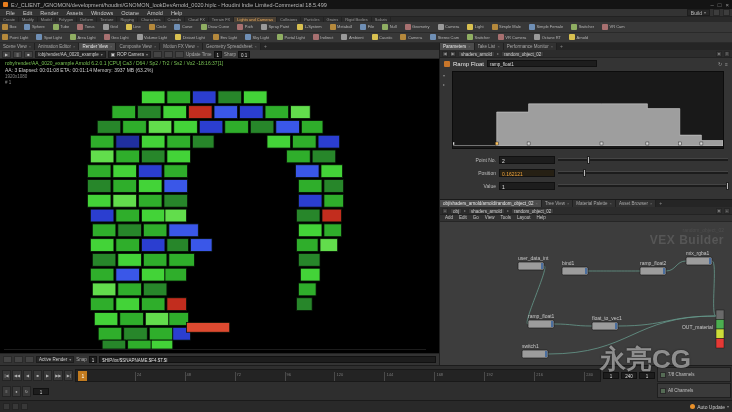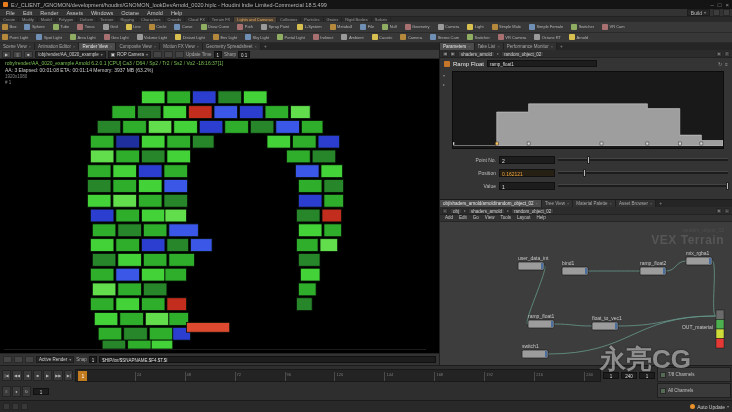--- a/index.html
+++ b/index.html
@@ -602,21 +602,21 @@
           <span class="mitem">Edit</span>
           <span class="mitem">Go</span>
           <span class="mitem">View</span>
           <span class="mitem">Tools</span>
           <span class="mitem">Layout</span>
           <span class="mitem">Help</span>
         </span>
     </div>
     <div class="network">
       <div class="wm-s">random_object_02</div>
-      <div class="wm-b">VEX Terrain</div>
+      <div class="wm-b">VEX Builder</div>
       <svg id="net-svg" width="292" height="143" viewBox="0 0 292 143">
           <path d="M 104 44 C 110 44, 82 102, 88 102" fill="none" stroke="#66998c" stroke-width="0.8"></path>
           <path d="M 148 49 C 174 49, 174 49, 200 49" fill="none" stroke="#66998c" stroke-width="0.8"></path>
           <path d="M 226 49 C 236 49, 236 39, 246 39" fill="none" stroke="#66998c" stroke-width="0.8"></path>
           <path d="M 272 39 C 278 39, 270 94, 276 94" fill="none" stroke="#66998c" stroke-width="0.8"></path>
           <path d="M 114 102 C 133 102, 133 104, 152 104" fill="none" stroke="#66998c" stroke-width="0.8"></path>
           <path d="M 178 104 C 227 104, 227 94, 276 94" fill="none" stroke="#66998c" stroke-width="0.8"></path>
           <path d="M 108 132 C 192 132, 192 94, 276 94" fill="none" stroke="#66998c" stroke-width="0.8"></path>
           <g>
             <rect x="78" y="40" width="26" height="8" rx="1.5" fill="#9c9c9c" stroke="#1c1c1c" stroke-width="0.7"></rect>

